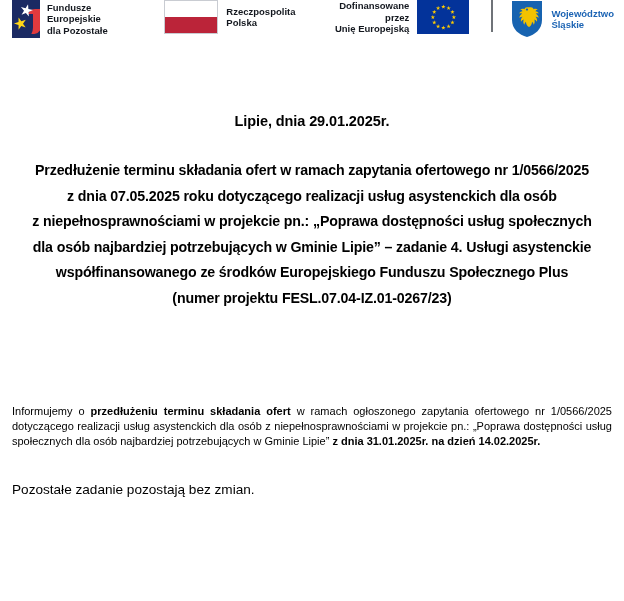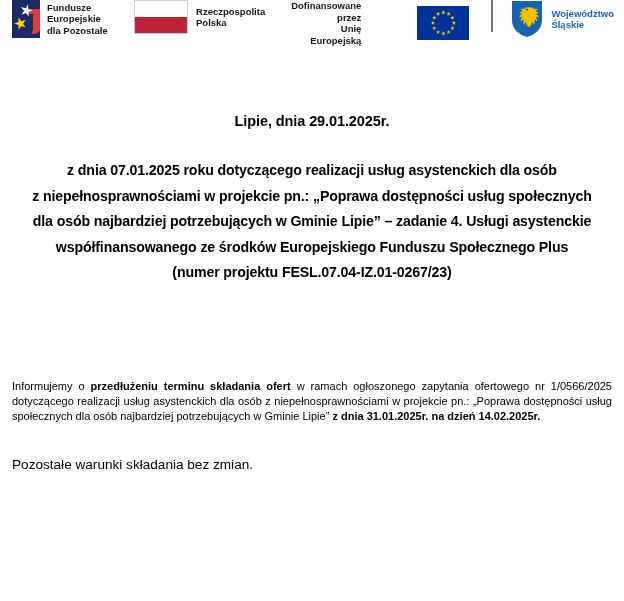--- a/index.html
+++ b/index.html
@@ -190,21 +190,21 @@
   </div>
 
   <div class="logo-block">
     <div class="pl-flag">
       <div class="pl-white"></div>
       <div class="pl-red"></div>
     </div>
     <div class="logo-caption"><span>Rzeczpospolita</span><br><span>Polska</span></div>
   </div>
 
-  <div class="logo-block" style="margin-left:26px;gap:48px;">
+  <div class="logo-block" style="margin-left:26px;">
     <div class="logo-caption eu-text"><span>Dofinansowane przez</span><br><span>Unię Europejską</span></div>
     <div class="eu-flag" id="eu-flag">
         <div class="eu-star" style="left: 23.7px; top: 4.2px;"></div>
         <div class="eu-star" style="left: 28.95px; top: 5.60673px;"></div>
         <div class="eu-star" style="left: 32.7933px; top: 9.45px;"></div>
         <div class="eu-star" style="left: 34.2px; top: 14.7px;"></div>
         <div class="eu-star" style="left: 32.7933px; top: 19.95px;"></div>
         <div class="eu-star" style="left: 28.95px; top: 23.7933px;"></div>
         <div class="eu-star" style="left: 23.7px; top: 25.2px;"></div>
         <div class="eu-star" style="left: 18.45px; top: 23.7933px;"></div>
@@ -228,26 +228,27 @@
     <div class="logo-caption logo-caption-blue"><span>Województwo</span><br><span>Śląskie</span></div>
   </div>
 
 </div>
 
 <div class="doc">
 
   <div class="date-line">Lipie, dnia 29.01.2025r.</div>
 
   <div class="title-block">
-    <span class="t-line">z dnia 07.01.2025 roku dotyczącego realizacji usług asystenckich dla osób</span>
+    <span class="t-line">Przedłużenie terminu składania ofert w ramach zapytania ofertowego nr 1/0566/2025</span>
+    <span class="t-line">z dnia 07.05.2025 roku dotyczącego realizacji usług asystenckich dla osób</span>
     <span class="t-line">z niepełnosprawnościami w  projekcie pn.: „Poprawa dostępności usług społecznych</span>
     <span class="t-line">dla osób najbardziej potrzebujących  w Gminie Lipie” –  zadanie 4. Usługi asystenckie</span>
     <span class="t-line">współfinansowanego ze środków Europejskiego Funduszu Społecznego Plus</span>
     <span class="t-line">(numer projektu FESL.07.04-IZ.01-0267/23)</span>
   </div>
 
   <div class="body-block">
     <p><span>Informujemy o </span><b>przedłużeniu terminu składania ofert</b><span> w ramach ogłoszonego zapytania ofertowego nr 1/0566/2025  dotyczącego realizacji usług asystenckich dla osób  z niepełnosprawnościami w  projekcie pn.: „Poprawa dostępności usług społecznych dla osób najbardziej potrzebujących  w Gminie Lipie” </span><b>z dnia 31.01.2025r. na dzień 14.02.2025r.</b></p>
   </div>
 
-  <div class="closing">Pozostałe warunki składania bez zmian.</div>
+  <div class="closing">Pozostałe zadanie pozostają bez zmian.</div>
 
 </div>
 
 </body></html>

